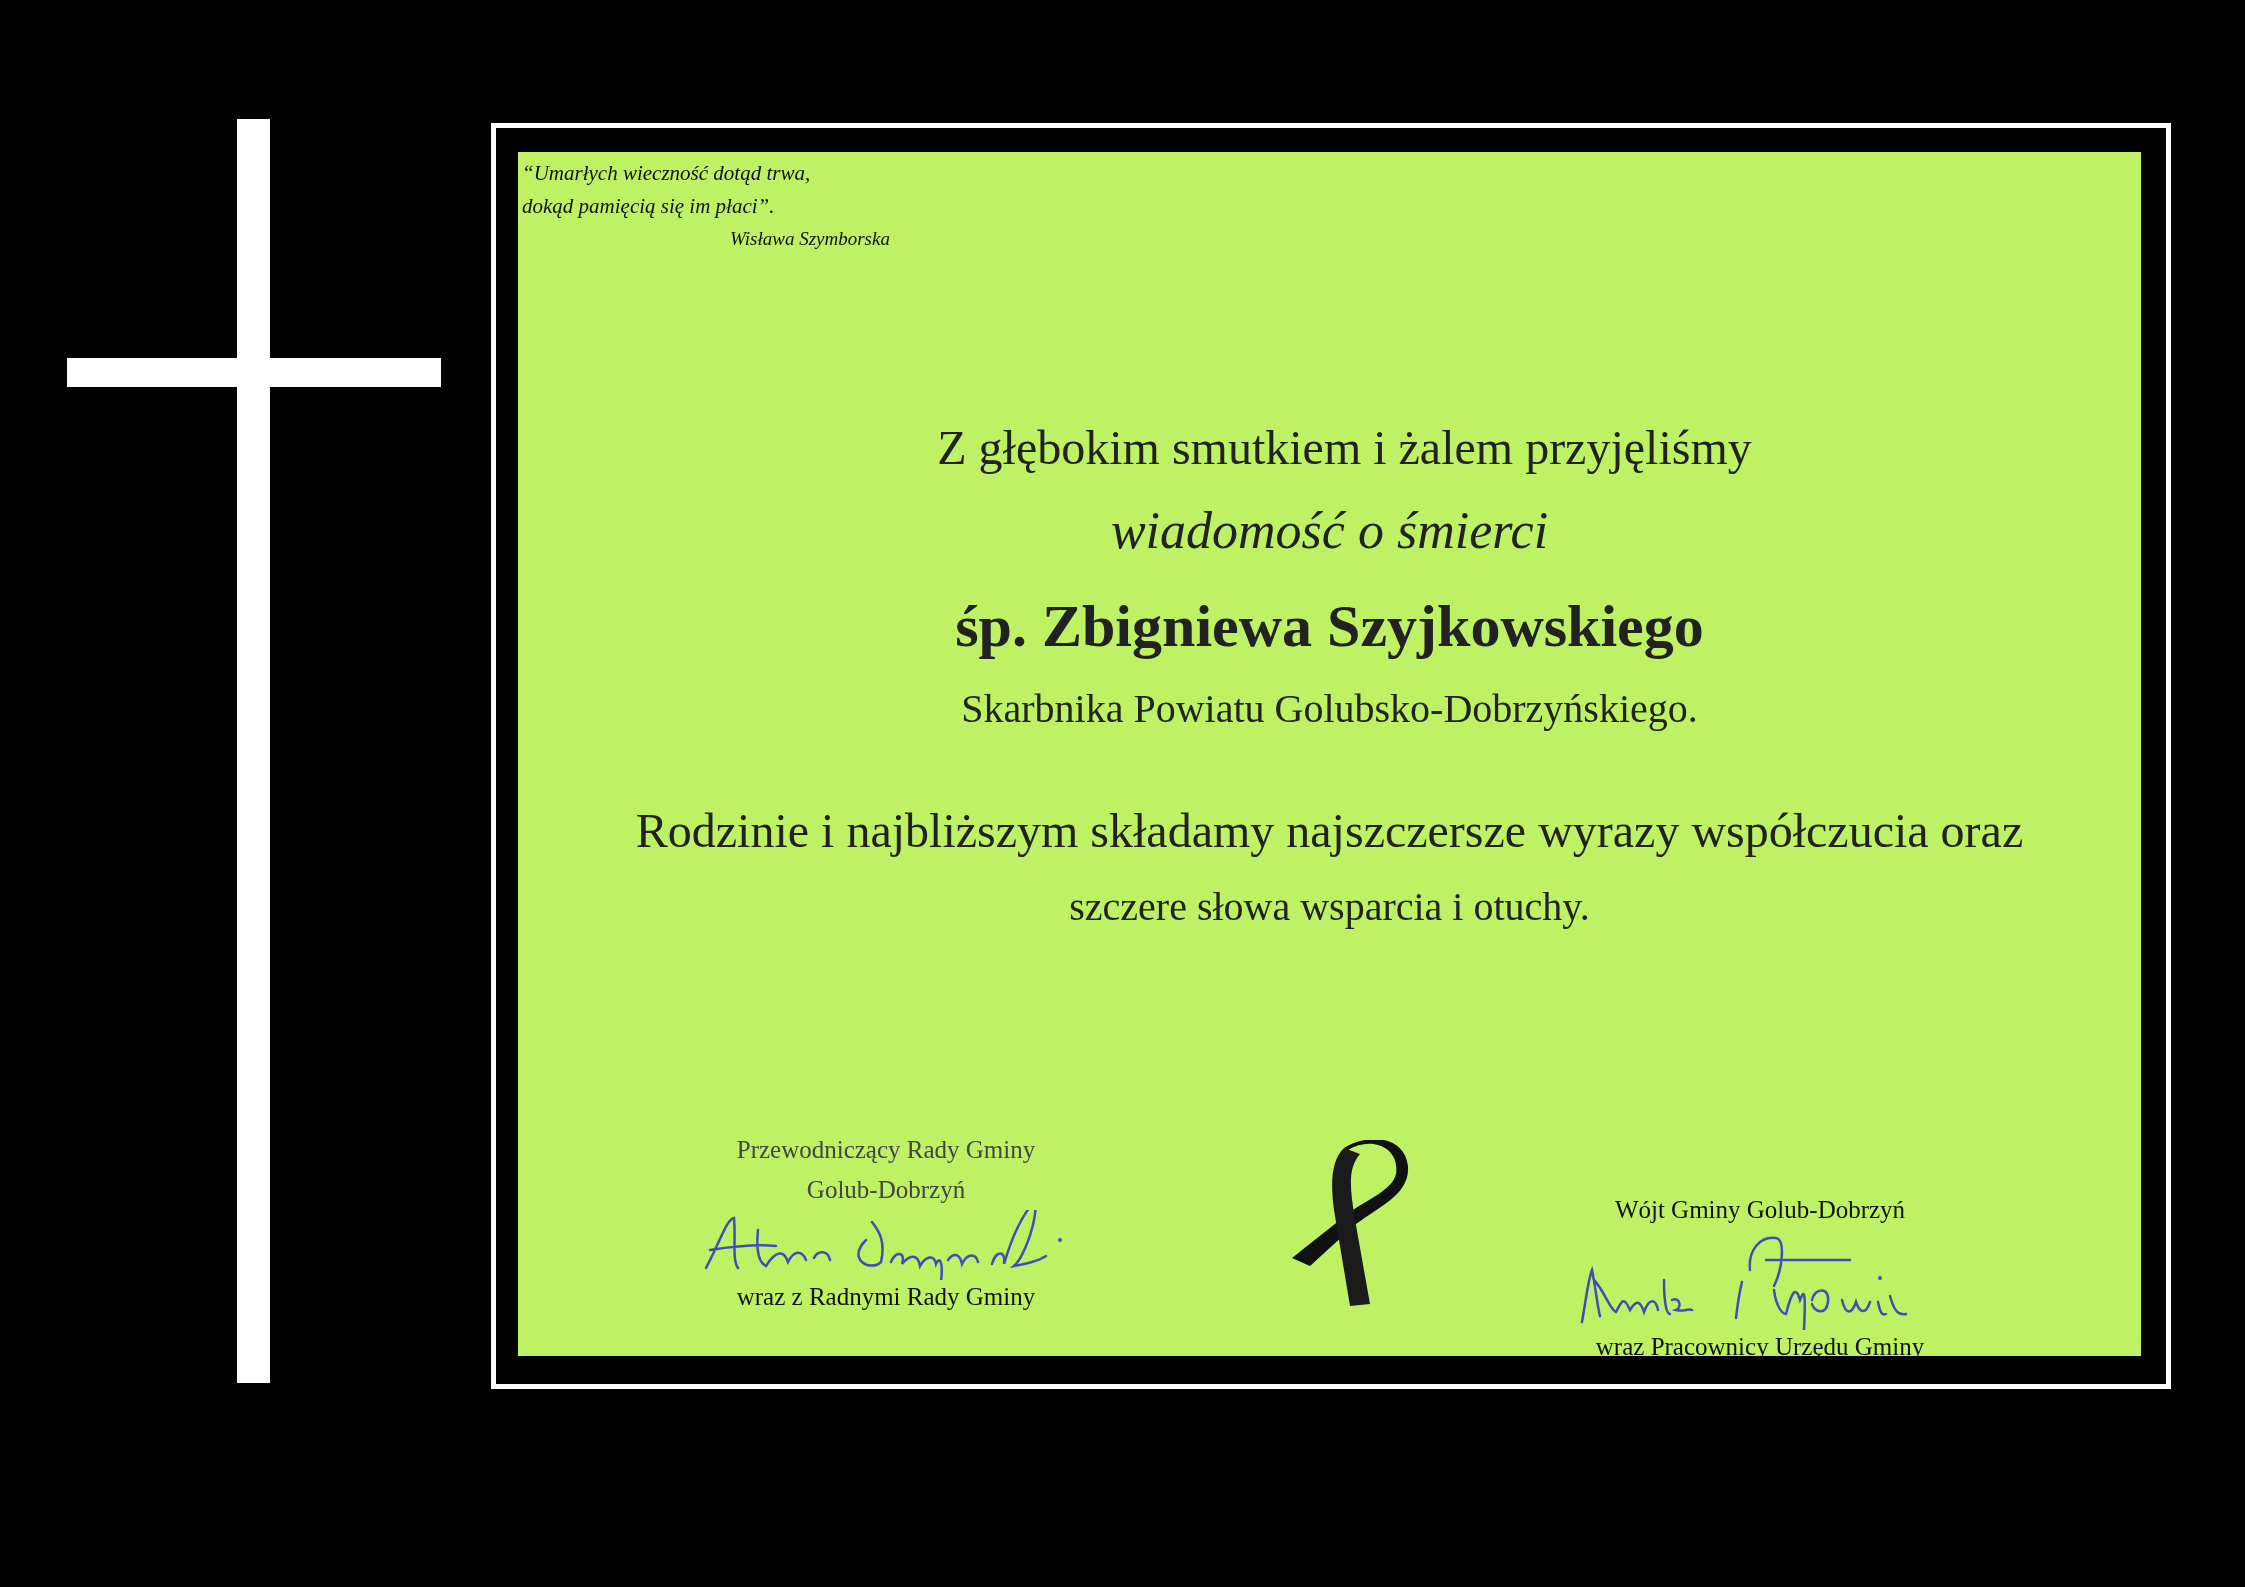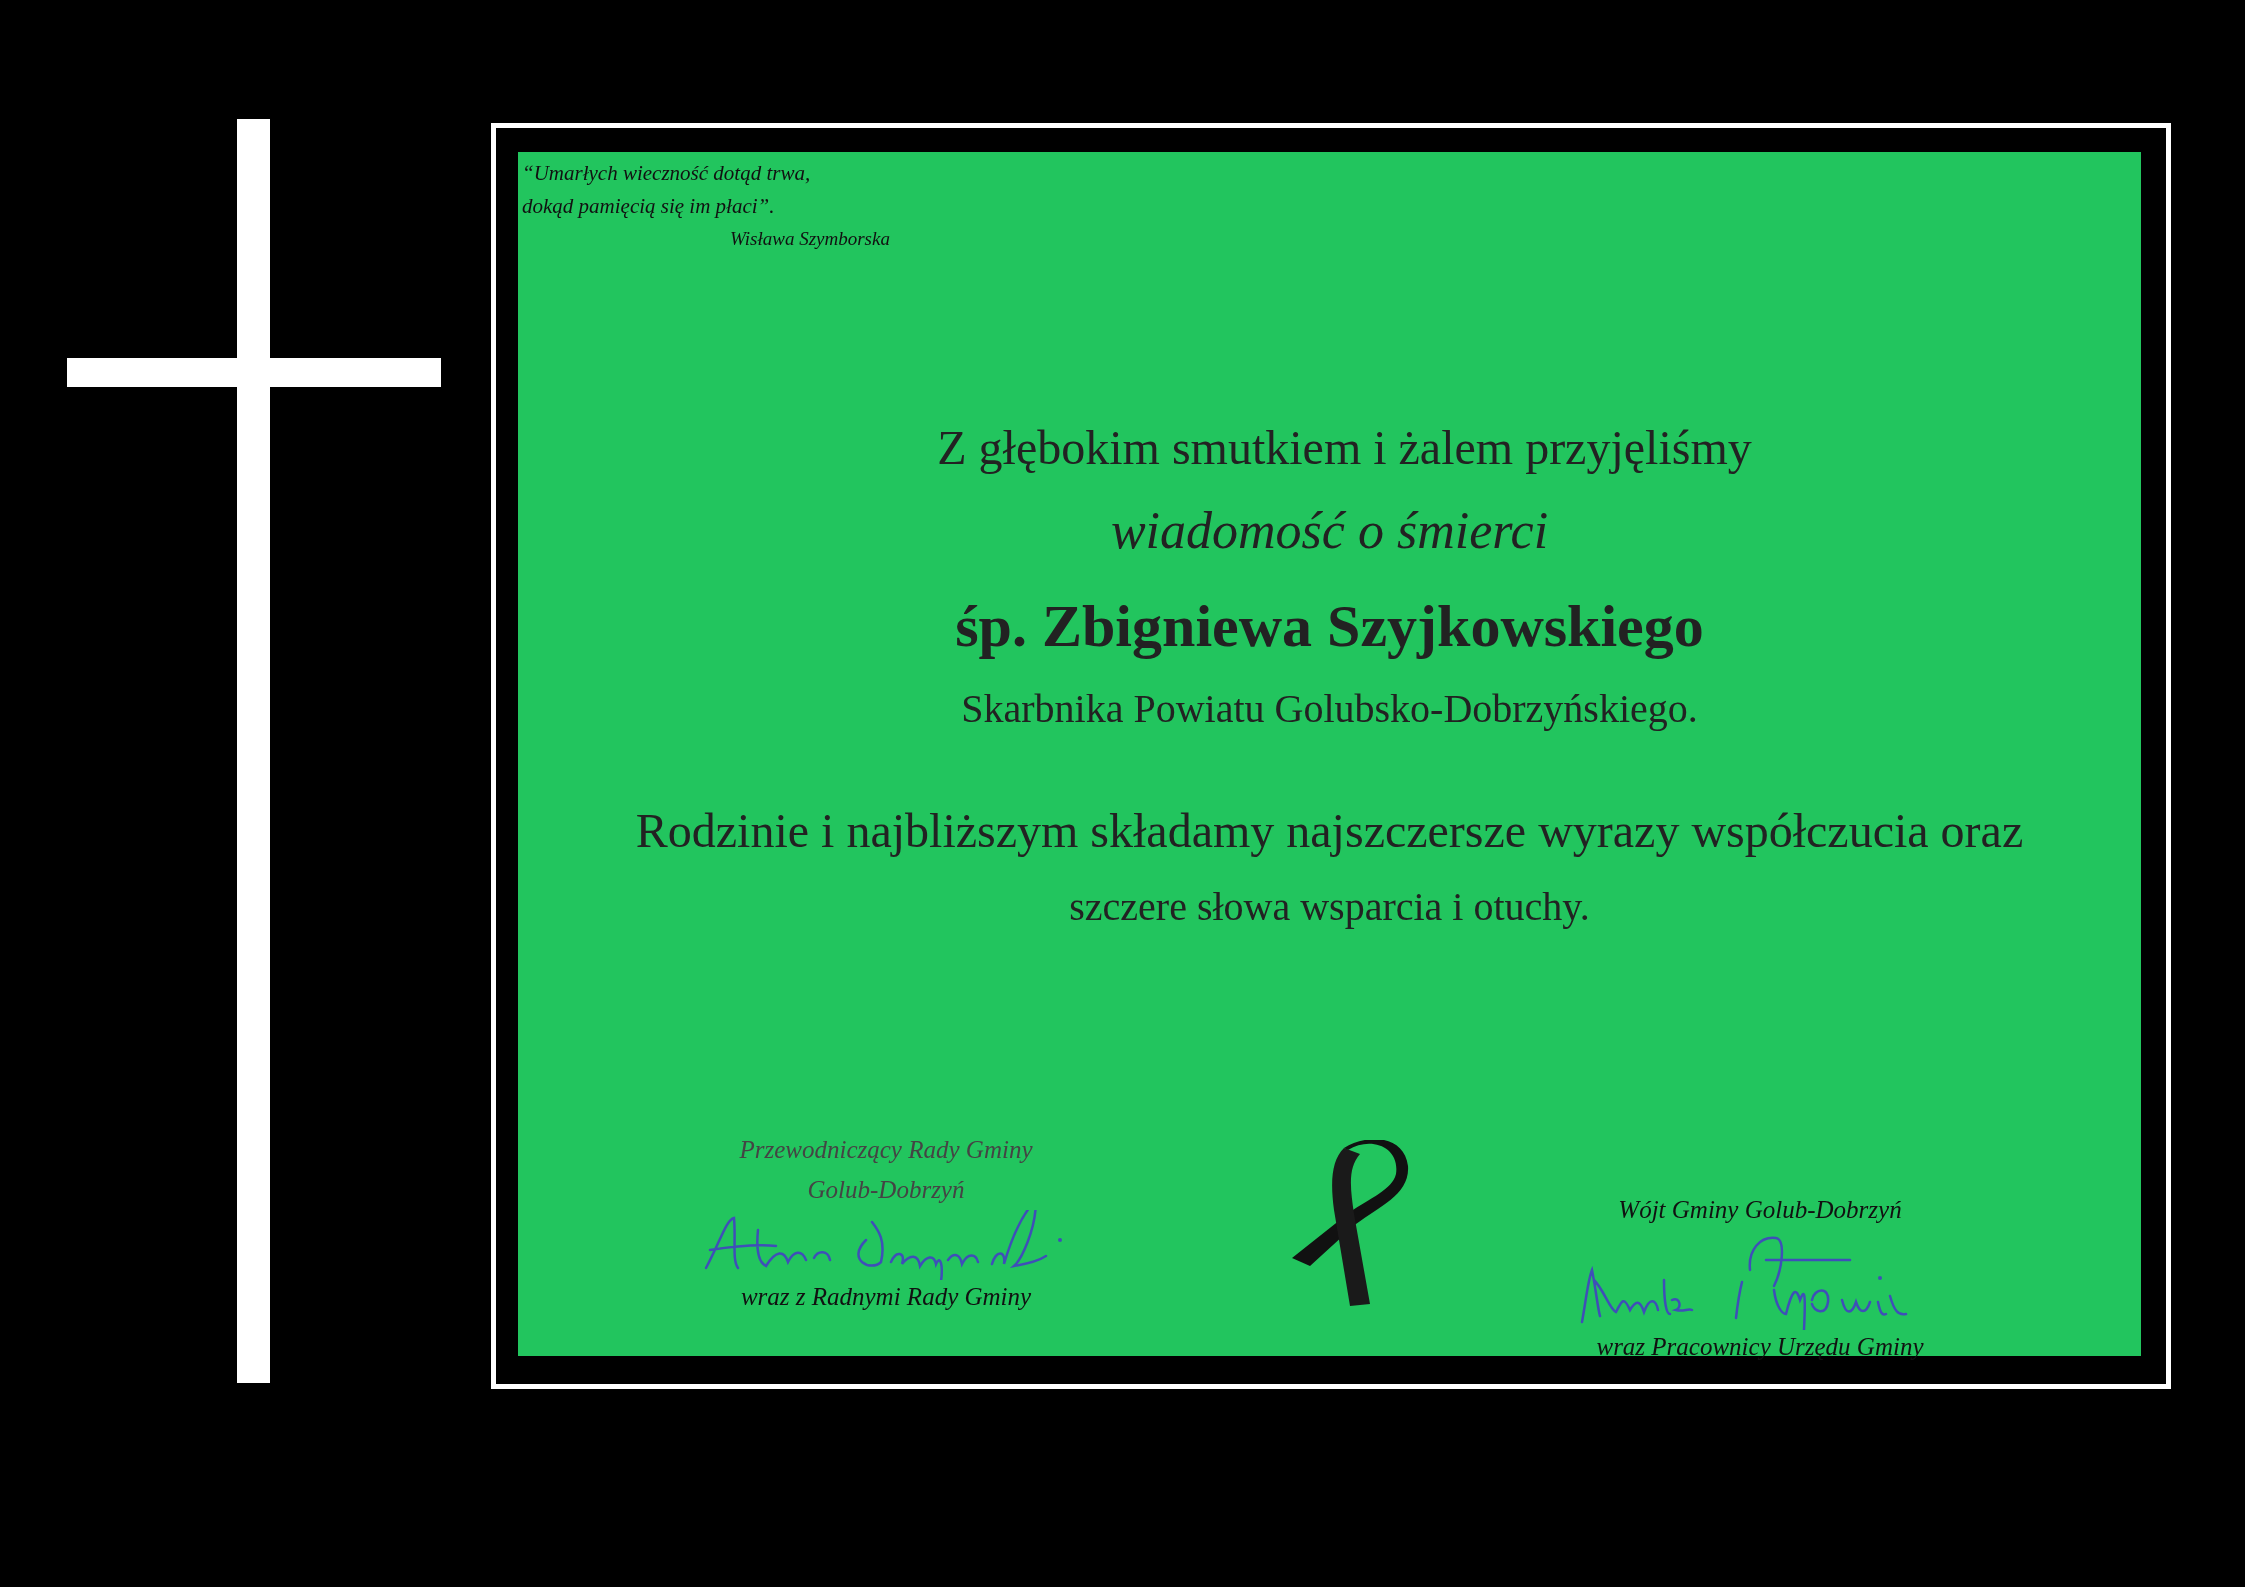--- a/index.html
+++ b/index.html
@@ -8,37 +8,37 @@
       position: relative; overflow: hidden;
     }
     .cross-v { position: absolute; left: 237px; top: 119px; width: 33px; height: 1264px; background: #ffffff; }
     .cross-h { position: absolute; left: 67px; top: 358px; width: 374px; height: 29px; background: #ffffff; }
     .frame-outer {
       position: absolute; left: 491px; top: 123px; width: 1680px; height: 1266px;
       box-sizing: border-box; border: 5px solid #ffffff; background: #000000;
     }
     .panel {
       position: absolute; left: 518px; top: 152px; width: 1623px; height: 1204px;
-      background: #22c55e; color: #222222;
+      background: #bef264; color: #222222;
     }
     .serif { font-family: "Liberation Serif", "DejaVu Serif", serif; }
     .quote {
       position: absolute; left: 4px; top: 5px; font-style: italic;
       font-size: 21px; line-height: 33px; color: #111111;
     }
     .quote .author { display: block; padding-left: 208px; font-size: 19px; line-height: 32px; }
     .center-line { position: absolute; left: 0; width: 100%; text-align: center; white-space: nowrap; }
     .l1 { top: 420px; font-size: 48px; margin-left: 15px; }
     .l2 { top: 501px; font-size: 52px; font-style: italic; }
     .l3 { top: 592px; font-size: 60px; font-weight: bold; }
     .l4 { top: 685px; font-size: 40px; }
     .l5 { top: 803px; font-size: 48px; }
     .l6 { top: 883px; font-size: 40px; }
     .l1, .l2, .l3, .l4, .l5, .l6 { margin-top: -152px; }
-    .sig-block { position: absolute; text-align: center; font-style: italic; }
+    .sig-block { position: absolute; text-align: center; }
     .sig-left { left: 163px; top: 978px; width: 410px; }
     .sig-right { left: 1022px; top: 990px; width: 440px; margin-top: 48px; }
     .sig-title { font-size: 25px; line-height: 40px; color: #444444; }
     .sig-right .sig-title { color: #111111; }
     .sig-footer { font-size: 25px; line-height: 34px; color: #111111; }
     .signature { display: block; margin: 0 auto; }
     .ribbon { position: absolute; left: 752px; top: 988px; }
   </style>
 </head>
 <body>

